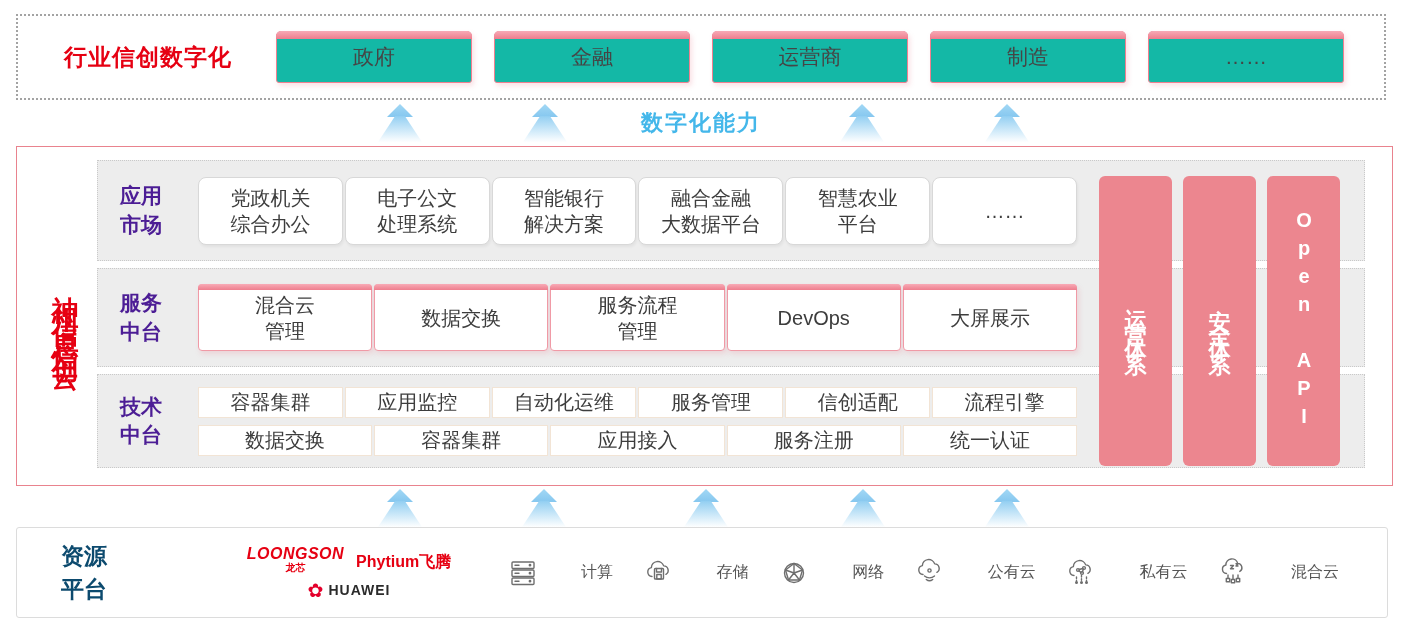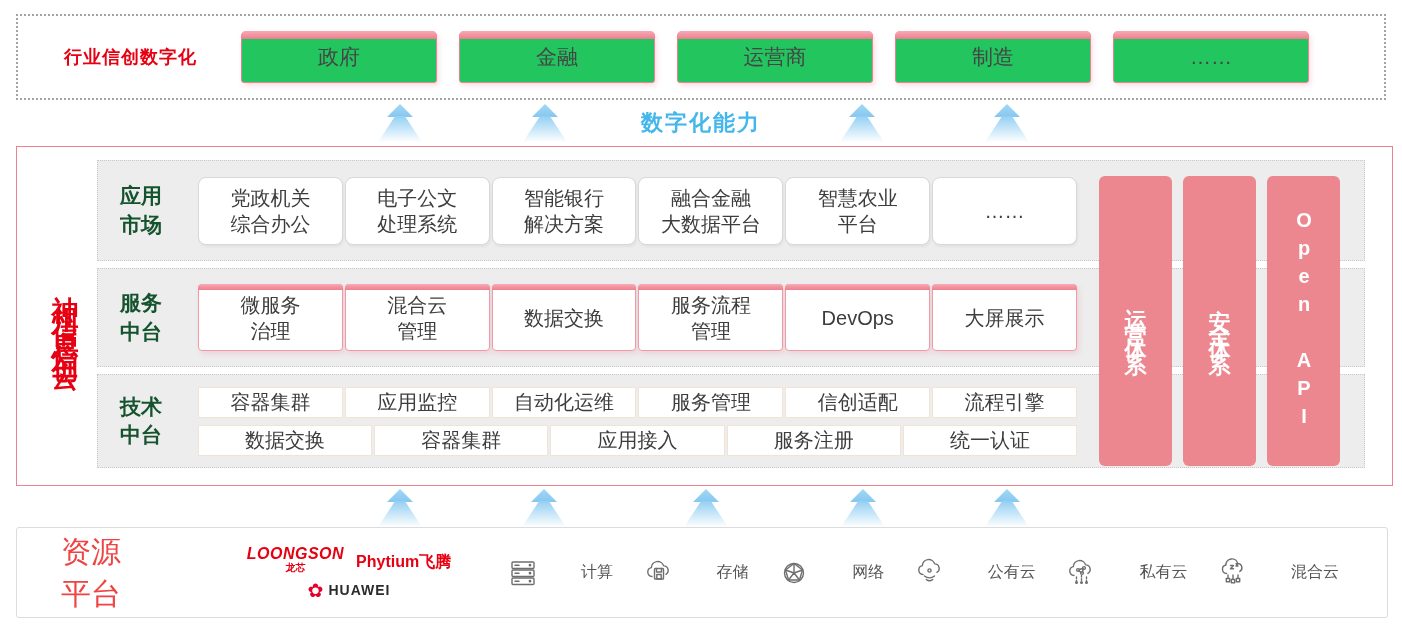--- a/index.html
+++ b/index.html
@@ -8,26 +8,26 @@
     background:#ffffff;font-family:"Liberation Sans","DejaVu Sans",sans-serif;
     color:#404040;
   }
   
   .banner{
     position:absolute;left:16px;top:14px;width:1370px;height:86px;
     border:2px dotted #a3a3a3;box-sizing:border-box;
     display:flex;align-items:center;
   }
   .banner-title{
-    margin-left:46px;font-size:18px;font-weight:bold;color:#e60012;
+    margin-left:46px;font-size:23px;font-weight:bold;color:#e60012;
     letter-spacing:1px;white-space:nowrap;
   }
   .industry-boxes{display:flex;gap:22px;margin-left:44px;}
   .ind-box{
-    position:relative;width:196px;height:52px;background:#22c55e;
+    position:relative;width:196px;height:52px;background:#14b8a6;
     border:1px solid #ef8090;border-radius:5px 5px 3px 3px;
     box-sizing:border-box;display:flex;align-items:center;justify-content:center;
     font-size:21px;color:#454545;
     box-shadow:2px 3px 5px rgba(234,140,155,0.25);
   }
   .ind-box::before{
     content:"";position:absolute;left:-1px;right:-1px;top:-1px;height:8px;
     border-radius:5px 5px 0 0;
     background:linear-gradient(#f8aab6,#ee7d8d);
   }
@@ -60,21 +60,21 @@
   }
   .panel-row{
     position:absolute;left:80px;width:1268px;background:#ededed;
     border:1px dotted #c9c9c9;box-sizing:border-box;
     display:flex;align-items:center;padding-left:22px;
   }
   .row-1{top:13px;height:101px;}
   .row-2{top:121px;height:99px;}
   .row-3{top:227px;height:94px;}
   .row-label{
-    width:64px;flex-shrink:0;font-size:21px;font-weight:bold;color:#14532d;
+    width:64px;flex-shrink:0;font-size:21px;font-weight:bold;color:#4c1d95;
     line-height:1.35;white-space:pre-line;text-align:left;
   }
   .row-boxes{width:879px;margin-left:14px;display:flex;gap:2px;}
   .row-boxes-col{width:879px;margin-left:14px;display:flex;flex-direction:column;gap:7px;}
   .app-box{
     flex:1;height:68px;background:#fff;border:1px solid #d8d8d8;border-radius:8px;
     box-sizing:border-box;display:flex;align-items:center;justify-content:center;
     font-size:20px;color:#3d3d3d;line-height:1.3;white-space:pre-line;text-align:center;
     box-shadow:1px 2px 3px rgba(0,0,0,0.05);
   }
@@ -106,21 +106,21 @@
   .pillar-2{left:1166px;}
   .pillar-3{left:1250px;font-size:20px;letter-spacing:6px;}
   
   .resource-box{
     position:absolute;left:16px;top:527px;width:1372px;height:91px;
     border:1px solid #dcdcdc;border-radius:3px;box-sizing:border-box;background:#fff;
     display:flex;align-items:center;
   }
   .res-title{
     margin-left:44px;width:74px;flex-shrink:0;
-    font-size:30px;font-weight:normal;color:#ef4444;line-height:1.4;white-space:pre-line;
+    font-size:23px;font-weight:bold;color:#0c4a6e;line-height:1.4;white-space:pre-line;
   }
   .vendors{margin-left:86px;width:256px;flex-shrink:0;display:flex;flex-direction:column;align-items:center;gap:6px;}
   .vendor-row{display:flex;align-items:flex-end;gap:12px;}
   .loongson{display:flex;flex-direction:column;align-items:center;line-height:1;}
   .loongson-main{font-style:italic;font-weight:900;font-size:16px;color:#e60012;letter-spacing:0.5px;}
   .loongson-sub{font-size:10px;color:#e60012;font-weight:bold;margin-top:1px;}
   .phytium{font-weight:900;font-size:16px;color:#e60012;}
   .huawei{display:flex;align-items:center;gap:5px;margin-top:2px;}
   .huawei-flower{color:#e4002b;font-size:19px;line-height:1;}
   .huawei-text{font-size:14px;font-weight:bold;color:#2b2b2b;letter-spacing:1px;}
@@ -182,22 +182,20 @@
       <div class="app-box">智慧农业
 平台</div>
       <div class="app-box">……</div>
     </div>
   </div>
 
   <div class="panel-row row-2">
     <div class="row-label">服务
 中台</div>
     <div class="row-boxes">
-      <div class="svc-box">微服务
-治理</div>
       <div class="svc-box">混合云
 管理</div>
       <div class="svc-box">数据交换</div>
       <div class="svc-box">服务流程
 管理</div>
       <div class="svc-box">DevOps</div>
       <div class="svc-box">大屏展示</div>
     </div>
   </div>
 

